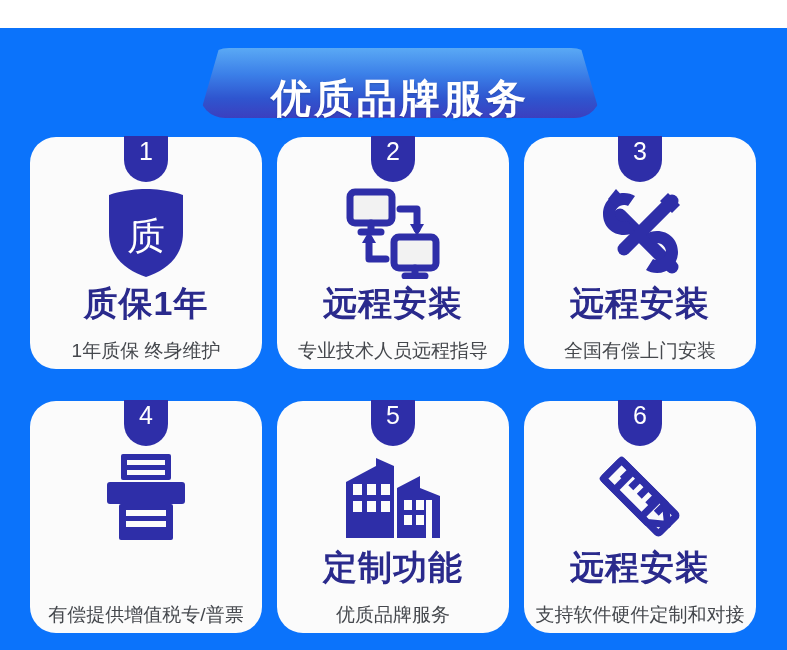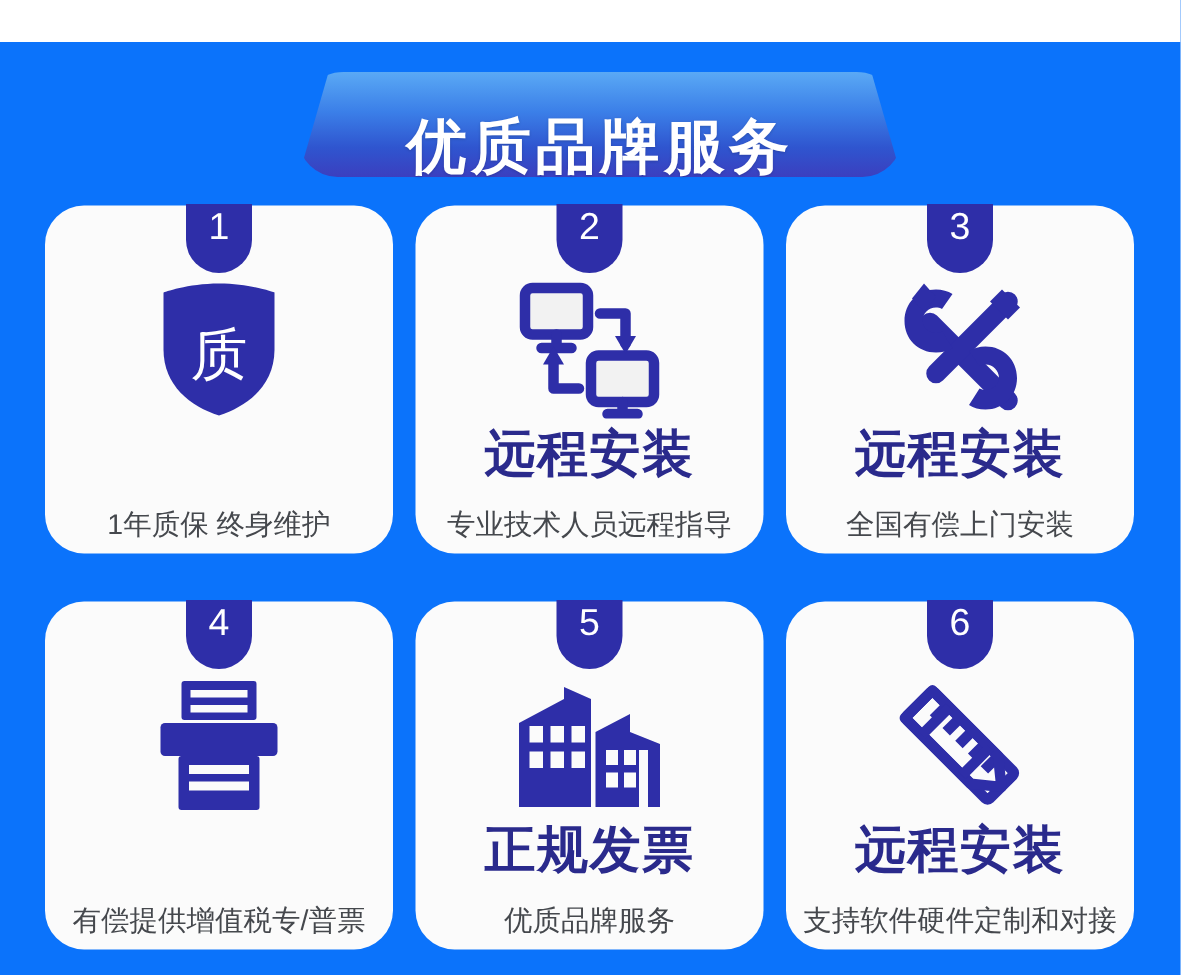--- a/index.html
+++ b/index.html
@@ -167,20 +167,21 @@
     <div class="card">
       <div class="badge">
         <span>1</span>
       </div>
       <div class="icon-wrap">
         <svg width="86" height="92" viewBox="0 0 86 92" aria-hidden="true">
           <path d="M43 2 C22 2 6 8 6 8 L6 46 C6 70 24 84 43 90 C62 84 80 70 80 46 L80 8 C80 8 64 2 43 2 Z" fill="#2e2ea8"></path>
           <text x="43" y="62" text-anchor="middle" font-family="'Liberation Sans','DejaVu Sans',sans-serif" font-size="38" fill="#ffffff">质</text>
         </svg>
       </div>
+      <div class="card-title">质保1年</div>
       <div class="card-sub">1年质保 终身维护</div>
     </div>
 
     <div class="card">
       <div class="badge">
         <span>2</span>
       </div>
       <div class="icon-wrap">
         <svg width="98" height="92" viewBox="0 0 98 92" aria-hidden="true">
           <g fill="none" stroke="#2e2ea8" stroke-width="7" stroke-linejoin="round" stroke-linecap="round">
@@ -266,21 +267,21 @@
             <rect x="25" y="47" width="9" height="11"></rect>
             <rect x="39" y="47" width="9" height="11"></rect>
             <rect x="62" y="46" width="8" height="10"></rect>
             <rect x="74" y="46" width="8" height="10"></rect>
             <rect x="62" y="61" width="8" height="10"></rect>
             <rect x="74" y="61" width="8" height="10"></rect>
           </g>
           <rect x="84" y="46" width="6" height="38" fill="#fbfbfb"></rect>
         </svg>
       </div>
-      <div class="card-title">正规发票</div>
+      <div class="card-title">定制功能</div>
       <div class="card-sub">优质品牌服务</div>
     </div>
 
     <div class="card">
       <div class="badge">
         <span>6</span>
       </div>
       <div class="icon-wrap">
         <svg width="94" height="94" viewBox="0 0 94 94" aria-hidden="true">
           <g stroke="#2e2ea8" stroke-width="7" fill="none" stroke-linejoin="round">

